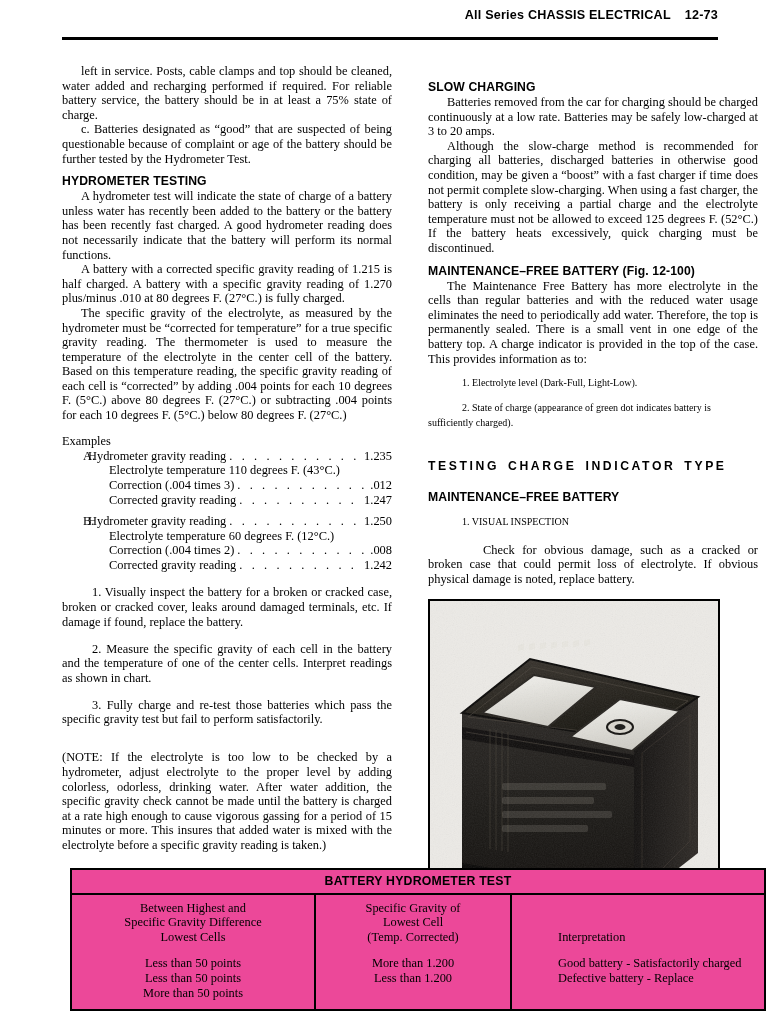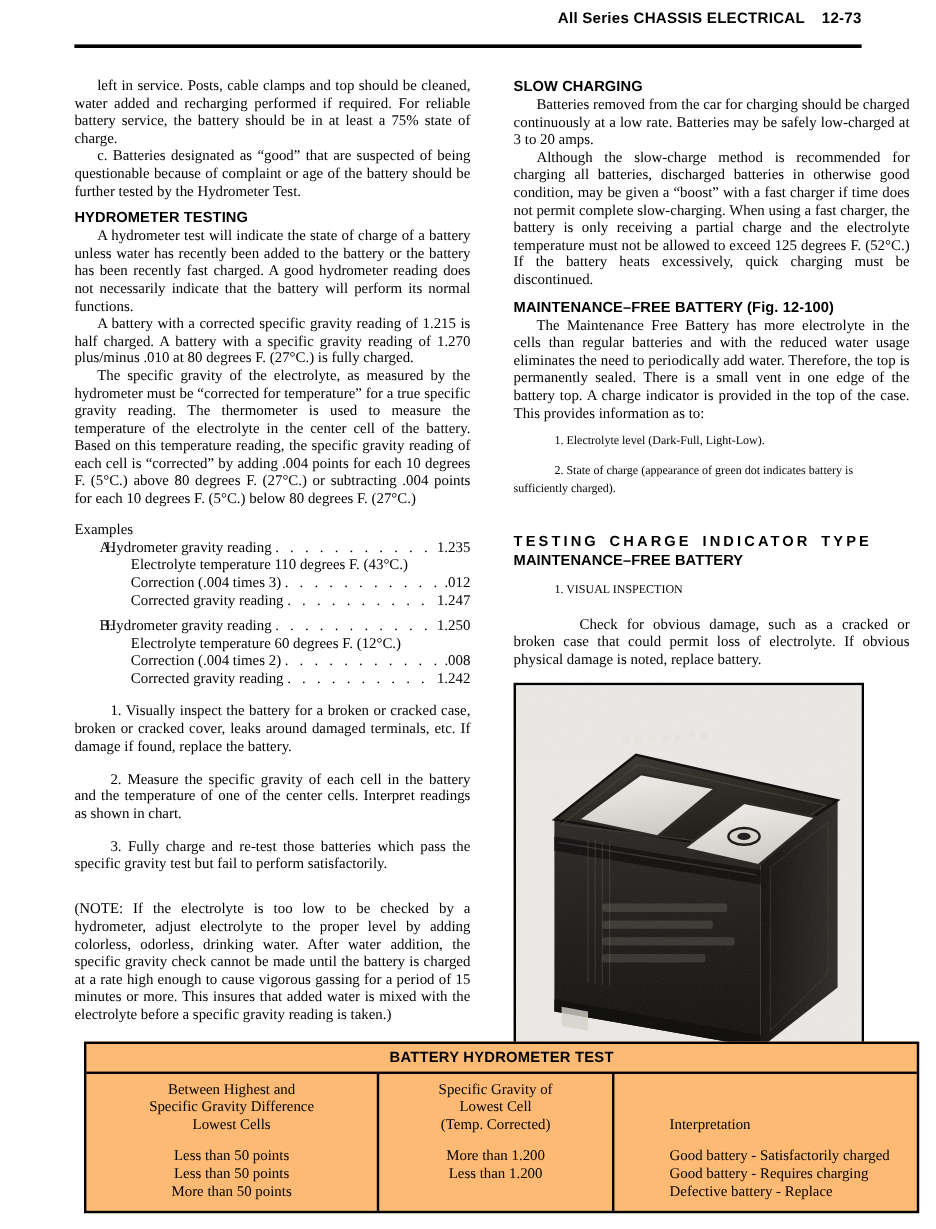--- a/index.html
+++ b/index.html
@@ -75,21 +75,21 @@
     font-size: 12.2px;
     line-height: 15px;
     text-align: left;
     letter-spacing: 0.1px;
   }
   h3.sec.tight { margin-top: 9px; }
   h3.sec.spaced {
     letter-spacing: 2.6px;
     word-spacing: 3px;
   }
-  h3.sec.first { margin-top: 1px; }
+  h3.sec.first { margin-top: 16px; }
 
   .gap-s { height: 6px; }
   .gap-m { height: 11px; }
 
   
   .examples-label {
     font-size: 12.4px;
     line-height: 15px;
   }
   .ex-group {
@@ -169,21 +169,21 @@
   }
 
   
   #hydro-table {
     position: absolute;
     left: 70px;
     top: 868px;
     width: 696px;
     border: 2px solid #000;
     box-sizing: border-box;
-    background: #fdba74;
+    background: #ec4899;
   }
   #hydro-table .tbl-title {
     text-align: center;
     font-family: "Liberation Sans", "DejaVu Sans", sans-serif;
     font-weight: bold;
     font-size: 12.3px;
     padding: 4px 0 5px 0;
     border-bottom: 2px solid #000;
     letter-spacing: 0.2px;
   }
@@ -442,18 +442,17 @@
       <div class="th-spacer"></div>
       <div class="td">More than 1.200</div>
       <div class="td">Less than 1.200</div>
       <div class="td"></div>
     </div>
 
     <div class="tcol c3">
       <div class="th">Interpretation</div>
       <div class="th-spacer"></div>
       <div class="td">Good battery - Satisfactorily charged</div>
-      <div class="td">Good battery - Requires charging</div>
       <div class="td">Defective battery - Replace</div>
     </div>
 
   </div>
 </div>
 
 </body></html>

